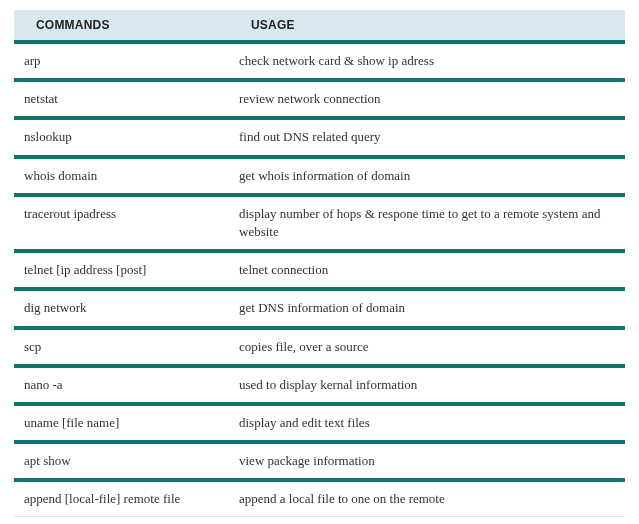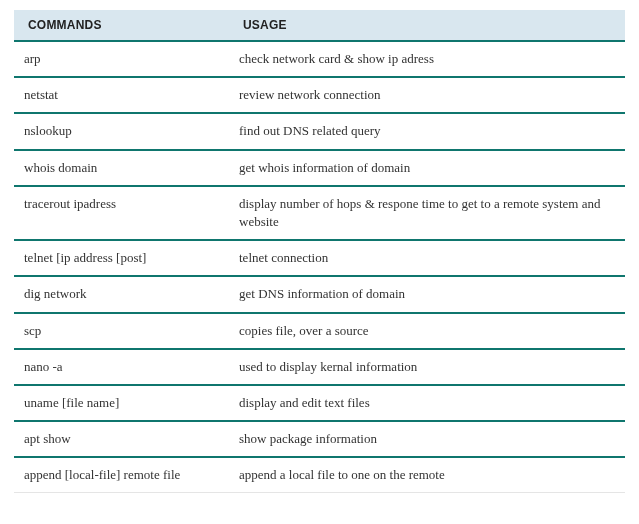--- a/index.html
+++ b/index.html
@@ -15,29 +15,29 @@
   table {
     border-collapse: collapse;
     width: 100%;
     table-layout: fixed;
   }
   col.cmd { width: 215px; }
   col.usage { width: auto; }
   th {
     background: #d9e7ef;
     text-align: left;
-    padding: 8px 14px;
+    padding: 8px 22px;
     font-family: Arial, Helvetica, sans-serif;
     font-weight: bold;
     color: #222;
     font-size: 12px;
     letter-spacing: 0.2px;
   }
   td {
-    border-top: 2px solid #0f766e;
+    border-top: 4px solid #0f766e;
     padding: 8px 10px;
     vertical-align: top;
     line-height: 1.4;
     word-wrap: break-word;
   }
   tbody tr:last-child td {
     border-bottom: 1px solid #e5e5e5;
   }
 </style>
 </head>
@@ -90,20 +90,20 @@
       <tr>
         <td>nano -a</td>
         <td>used to display kernal information</td>
       </tr>
       <tr>
         <td>uname [file name]</td>
         <td>display and edit text files</td>
       </tr>
       <tr>
         <td>apt show</td>
-        <td>show package information</td>
+        <td>view package information</td>
       </tr>
       <tr>
         <td>append [local-file] remote file</td>
         <td>append a local file to one on the remote</td>
       </tr>
     </tbody>
 </table>
 
 </body></html>

